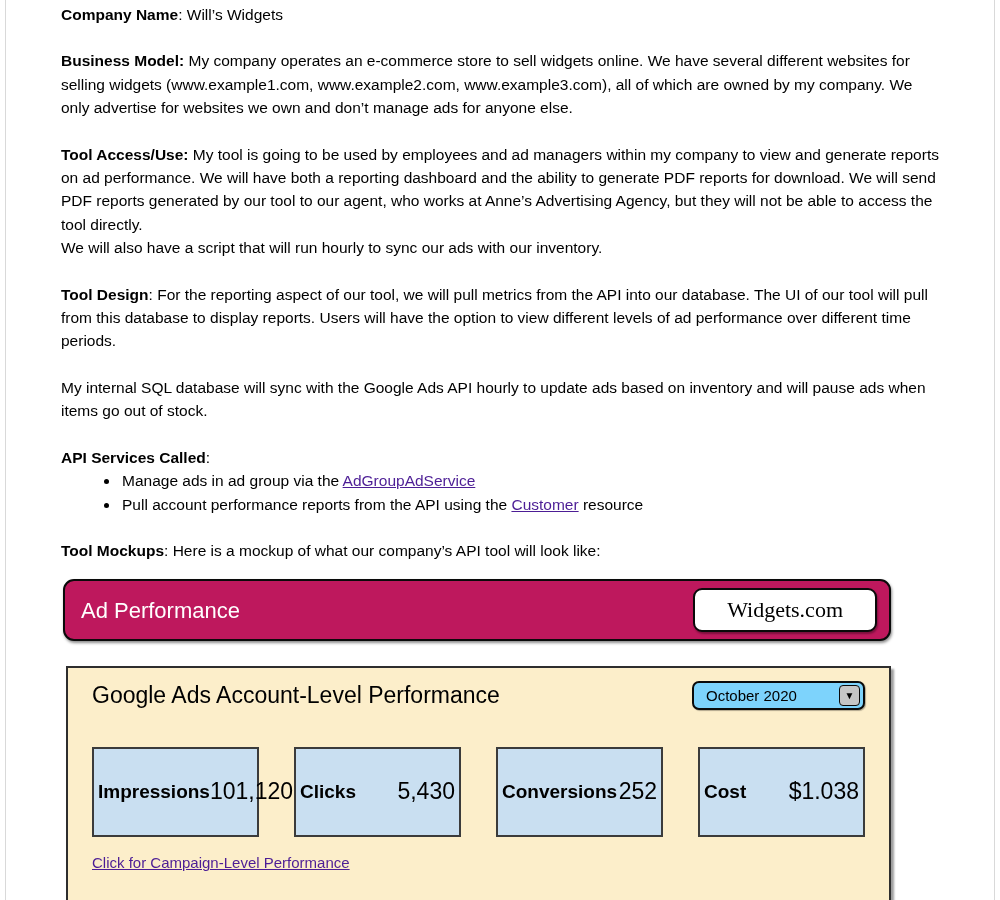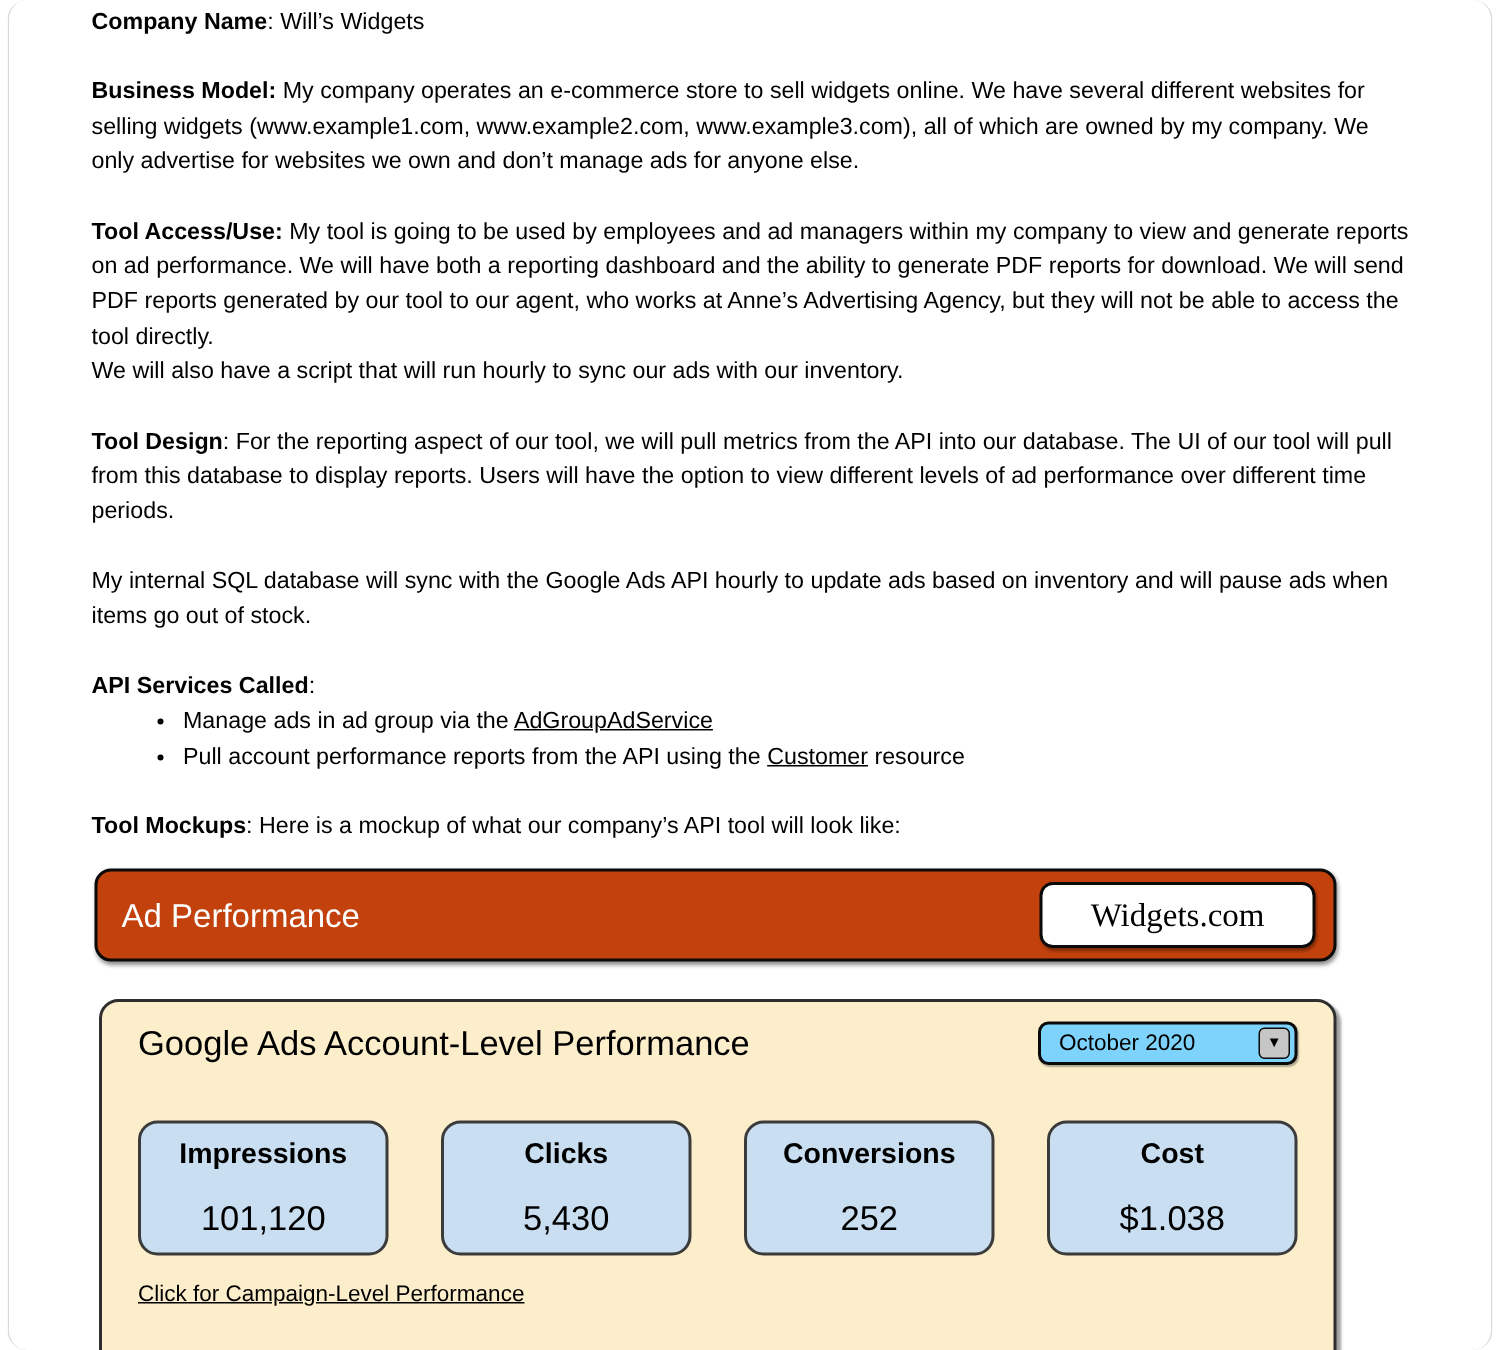--- a/index.html
+++ b/index.html
@@ -1,42 +1,42 @@
 <!DOCTYPE html>
 <html><head>
 <meta charset="utf-8">
 <style>
-  * { box-sizing: border-box; margin: 0; padding: 0; border-radius: 13px; }
+  * { box-sizing: border-box; margin: 0; padding: 0; }
   html, body { width: 1000px; height: 900px; background: #ffffff; }
   body { font-family: "Liberation Sans", sans-serif; color: #000; overflow: hidden; }
 
   .page {
     position: absolute; top: 0; bottom: 0; left: 5px; right: 5px;
     background: #fff;
     border-left: 1px solid #d9d9d9;
     border-right: 1px solid #d9d9d9;
   }
   .content {
     padding: 3px 54px 0 55px;
     font-size: 15.5px;
     line-height: 23.4px;
   }
   .para { margin-bottom: 23px; }
   .b { font-weight: bold; }
   a.doclink, .doclink {
-    color: #000000; text-decoration: underline; cursor: pointer;
+    color: #4c1d95; text-decoration: underline; cursor: pointer;
   }
   ul.bullets { margin: 0; padding-left: 59px; list-style: disc; }
   ul.bullets li { padding-left: 2px; }
 
   
   .banner {
     margin: 17px 0 0 2px;
     width: 828px; height: 62px;
-    background: #c2410c;
+    background: #be185d;
     border: 2px solid #0a0a0a;
     border-radius: 11px;
     box-shadow: 1px 2px 3px rgba(0,0,0,0.45);
     display: flex; align-items: center; justify-content: space-between;
     padding: 0 12px 0 16px;
   }
   .banner-title { color: #ffffff; font-size: 22px; }
   .widgets-btn {
     background: #ffffff; color: #000;
     border: 2px solid #0a0a0a; border-radius: 9px;
@@ -79,21 +79,21 @@
     cursor: pointer;
   }
   .metrics {
     display: flex; justify-content: space-between;
     width: 100%;
   }
   .card {
     width: 167px; height: 90px;
     background: #c9dff1;
     border: 2px solid #3b3b3b;
-    display: flex; flex-direction: column;
+    display: flex; flex-direction: row;
     align-items: center; justify-content: space-between;
     padding: 9px 4px 11px 4px;
   }
   .card-label { font-weight: bold; font-size: 19px; }
   .card-value { font-size: 23px; }
   .campaign-link {
     display: inline-block;
     margin-top: 14px;
     font-size: 15px;
   }

